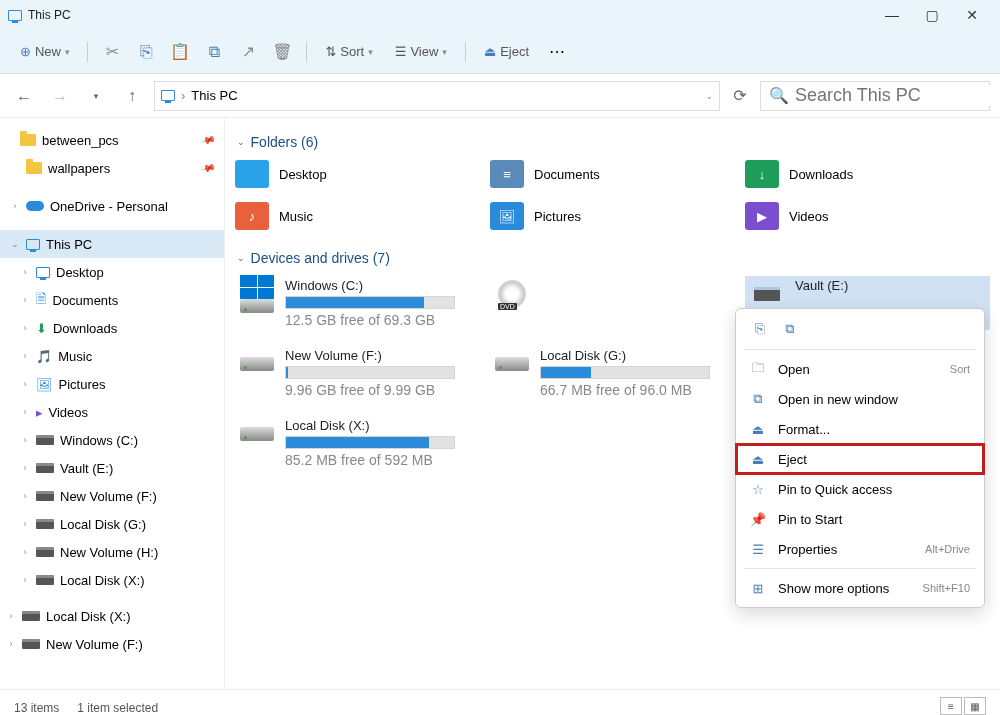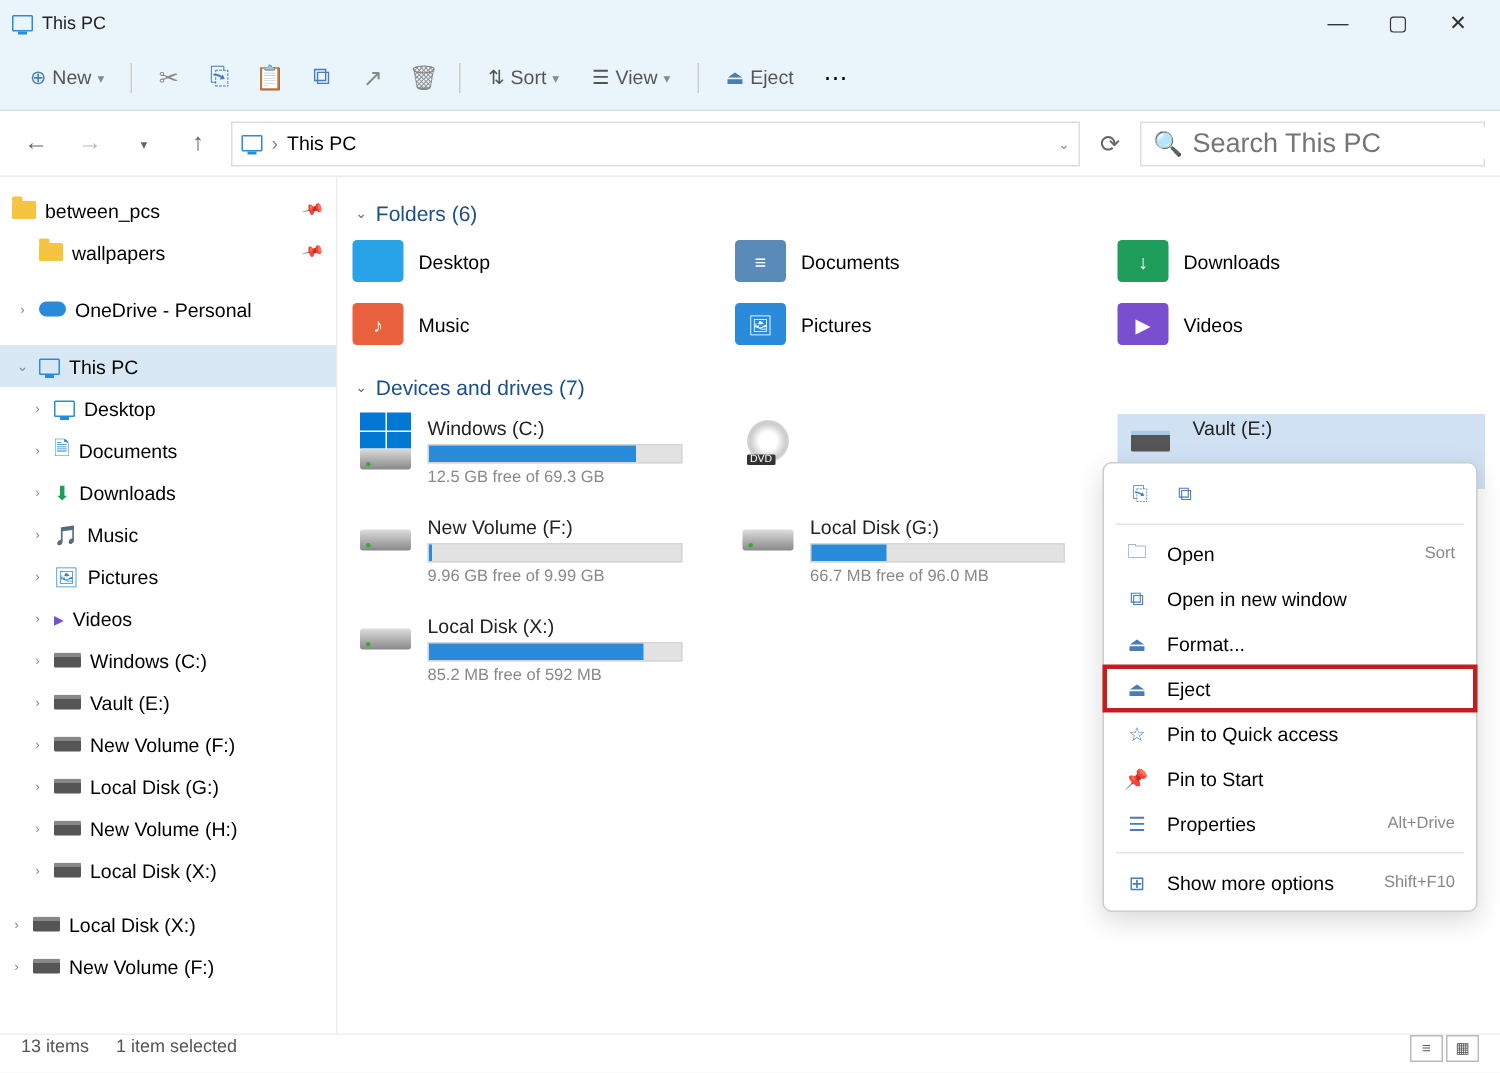--- a/index.html
+++ b/index.html
@@ -42,33 +42,33 @@
 .folder-ico { width: 34px; height: 28px; border-radius: 3px; display: flex; align-items: center; justify-content: center; color: #fff; }
 
 .drives-grid { display: grid; grid-template-columns: repeat(3, 1fr); gap: 16px 10px; }
 .drive-tile { display: flex; gap: 8px; align-items: flex-start; padding: 2px; }
 .drive-tile.selected { background: #cfe1f2; }
 .drive-ico { width: 40px; height: 32px; display: flex; align-items: center; justify-content: center; flex-shrink: 0; }
 .drive-info { flex: 1; font-size: 12px; }
 .drive-name { font-size: 13px; color: #222; margin-bottom: 2px; }
 .drive-bar { width: 170px; height: 13px; background: #e2e2e2; margin: 3px 0; position: relative; border: 1px solid #d5d5d5; }
 .drive-bar-fill { height: 100%; background: #2a8bdb; }
-.drive-free { color: #888; font-size: 11px; }
+.drive-free { color: #888; font-size: 14px; }
 
 .ctx-menu { position: absolute; top: 308px; left: 735px; width: 250px; background: #fff; border: 1px solid #ccc; border-radius: 6px; box-shadow: 0 6px 18px rgba(0,0,0,0.15); font-size: 13px; padding: 4px 0; z-index: 10; }
 .ctx-iconrow { display: flex; gap: 10px; padding: 6px 14px; }
 .ctx-iconrow .ci { width: 20px; height: 20px; display: flex; align-items: center; justify-content: center; color: #4a7cb8; }
 .ctx-item { display: flex; align-items: center; gap: 12px; padding: 7px 14px; }
 .ctx-item .ci { width: 16px; height: 16px; display: flex; align-items: center; justify-content: center; color: #4a7cb8; }
 .ctx-item .label { flex: 1; }
 .ctx-item .hint { color: #888; font-size: 11px; }
 .ctx-item.highlight { outline: 3px solid #c21e1e; outline-offset: -2px; }
 .ctx-sep { height: 1px; background: #e4e4e4; margin: 4px 8px; }
 
-.statusbar { height: 26px; border-top: 1px solid #eee; display: flex; align-items: flex-start; padding: 0 14px; font-size: 12px; color: #555; gap: 18px; }
+.statusbar { height: 26px; border-top: 1px solid #eee; display: flex; align-items: flex-end; padding: 0 14px; font-size: 12px; color: #555; gap: 18px; }
 .status-right { margin-left: auto; display: flex; gap: 2px; }
 .status-right .sbtn { width: 22px; height: 18px; border: 1px solid #bbb; display: flex; align-items: center; justify-content: center; font-size: 10px; }
 
 .ico-monitor { width: 14px; height: 11px; border: 1.5px solid #2a8bdb; border-radius: 1px; position: relative; display: inline-block; }
 .ico-monitor::after { content: ''; position: absolute; left: 3px; bottom: -3px; width: 6px; height: 2px; background: #2a8bdb; }
 .folder-small { width: 16px; height: 12px; background: #f5c542; border-radius: 1px; position: relative; display: inline-block; }
 .folder-small::before { content: ''; position: absolute; top: -3px; left: 0; width: 7px; height: 3px; background: #f5c542; border-radius: 1px 1px 0 0; }
 .drive-small { width: 18px; height: 10px; background: #555; border-radius: 1px; border-top: 3px solid #888; display: inline-block; }
 .drive-small.light { border-top-color: #a8c8ea; }
 .cloud-small { width: 18px; height: 10px; background: #2a8bdb; border-radius: 5px; display: inline-block; position: relative; }
@@ -142,21 +142,21 @@
     <div class="searchbox">
       <span style="color:#888">🔍</span>
       <input placeholder="Search This PC" style="">
     </div>
   </div>
 
   <div class="body">
 
     <div class="sidebar">
       <div id="side-quick">
-          <div class="side-item" style="padding-left:8px">
+          <div class="side-item" style="padding-left:20px">
     <span class="folder-small"></span>
     <span class="side-label">between_pcs</span>
     <span class="pin">📌</span>
   </div>
           <div class="side-item" style="padding-left:26px">
     <span class="folder-small"></span>
     <span class="side-label">wallpapers</span>
     <span class="pin">📌</span>
   </div>
         </div>

